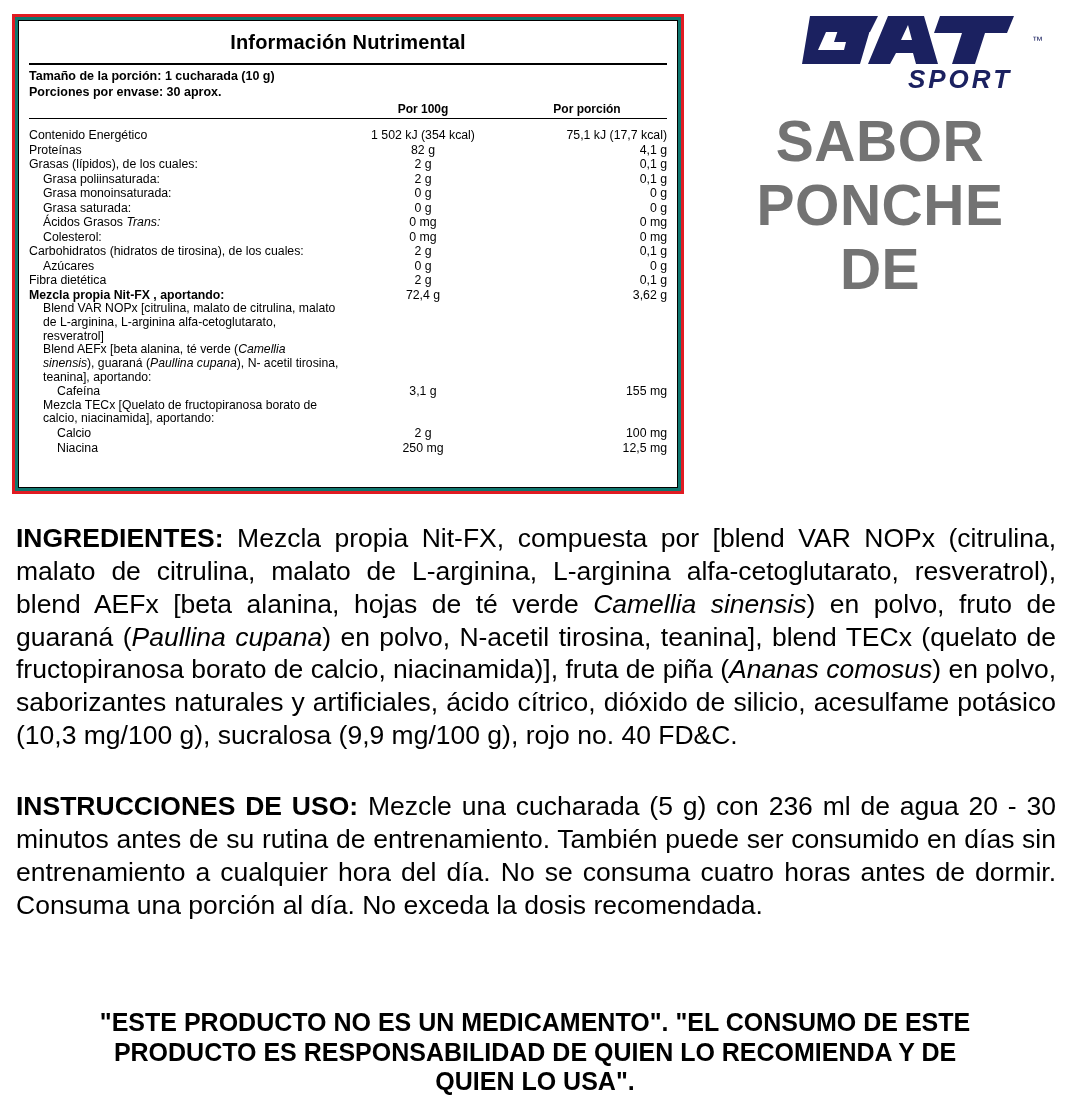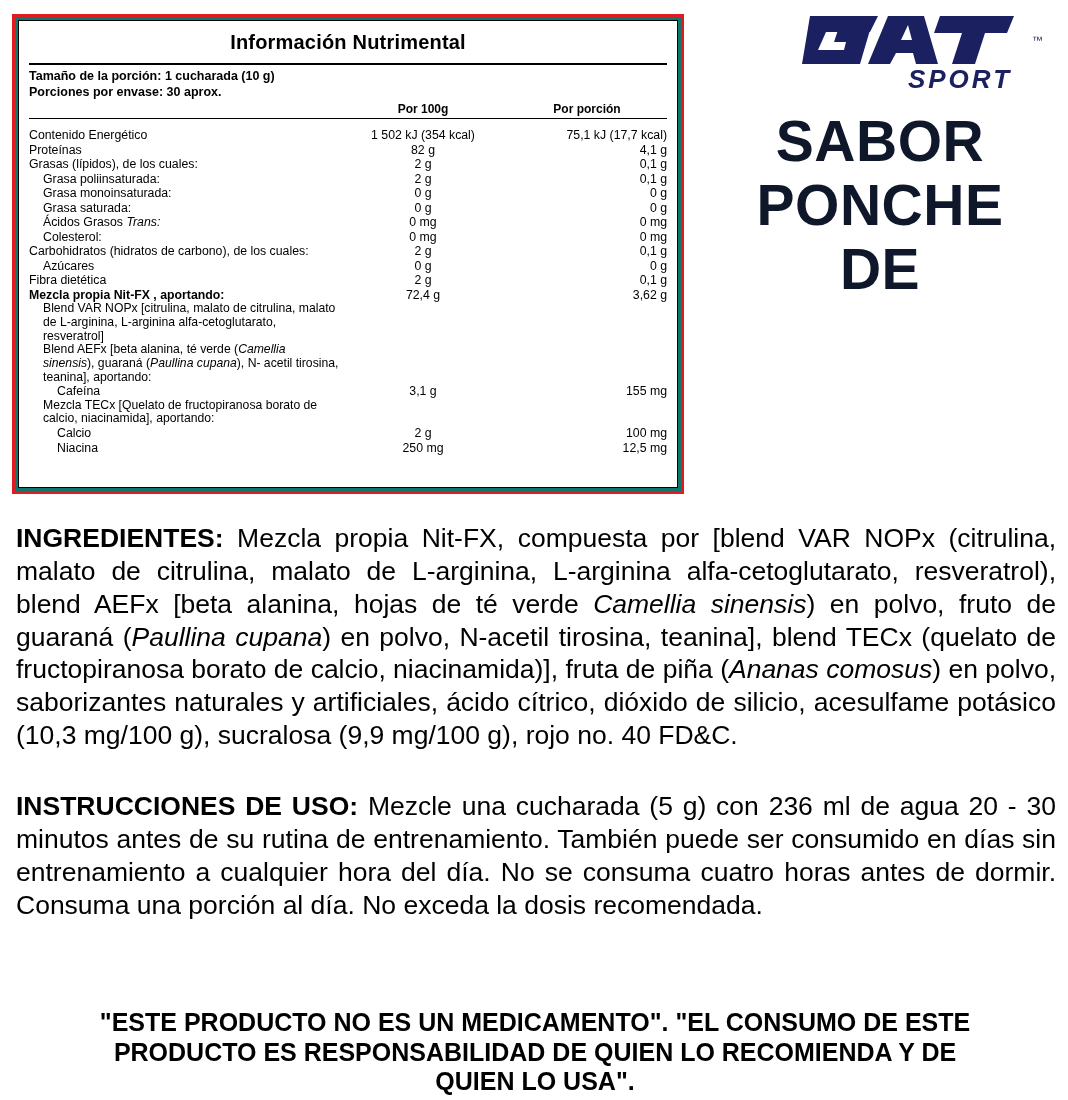--- a/index.html
+++ b/index.html
@@ -69,21 +69,21 @@
     position: absolute; left: 800px; top: 8px;
     width: 250px; height: 92px;
   }
   .logo svg { display: block; }
 
   
   .flavor {
     position: absolute; left: 700px; top: 110px;
     width: 360px;
     text-align: center;
-    color: #0f172a;
+    color: #737373;
     font-weight: bold;
     font-size: 57px;
     line-height: 1.12;
     letter-spacing: .5px;
   }
   .flavor div { white-space: nowrap; }
 
   
   .ingredients {
     position: absolute; left: 16px; top: 522px; width: 1040px;
@@ -170,21 +170,21 @@
             <td class="lab ind1">Ácidos Grasos <span class="ital">Trans:</span></td>
             <td class="v1">0 mg</td>
             <td class="v2">0 mg</td>
           </tr>
           <tr>
             <td class="lab ind1">Colesterol:</td>
             <td class="v1">0 mg</td>
             <td class="v2">0 mg</td>
           </tr>
           <tr>
-            <td class="lab">Carbohidratos (hidratos de carbono), de los cuales:</td>
+            <td class="lab">Carbohidratos (hidratos de tirosina), de los cuales:</td>
             <td class="v1">2 g</td>
             <td class="v2">0,1 g</td>
           </tr>
           <tr>
             <td class="lab ind1">Azúcares</td>
             <td class="v1">0 g</td>
             <td class="v2">0 g</td>
           </tr>
           <tr>
             <td class="lab">Fibra dietética</td>

